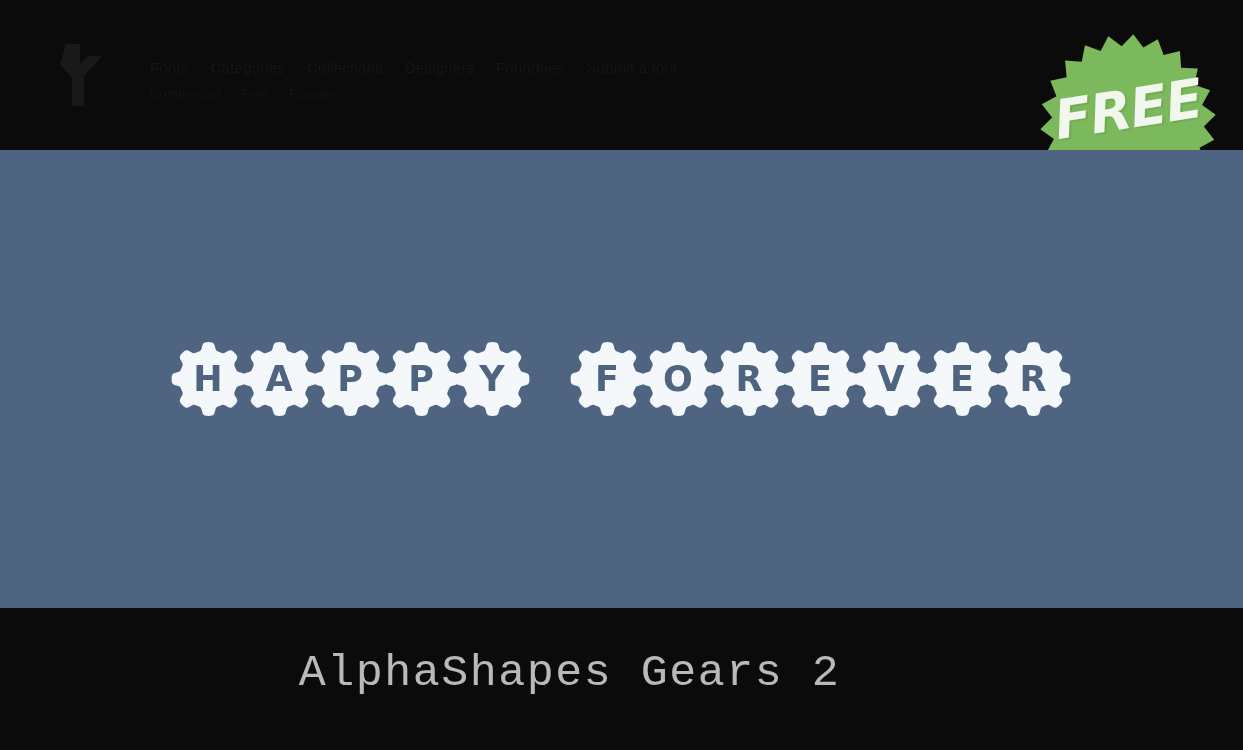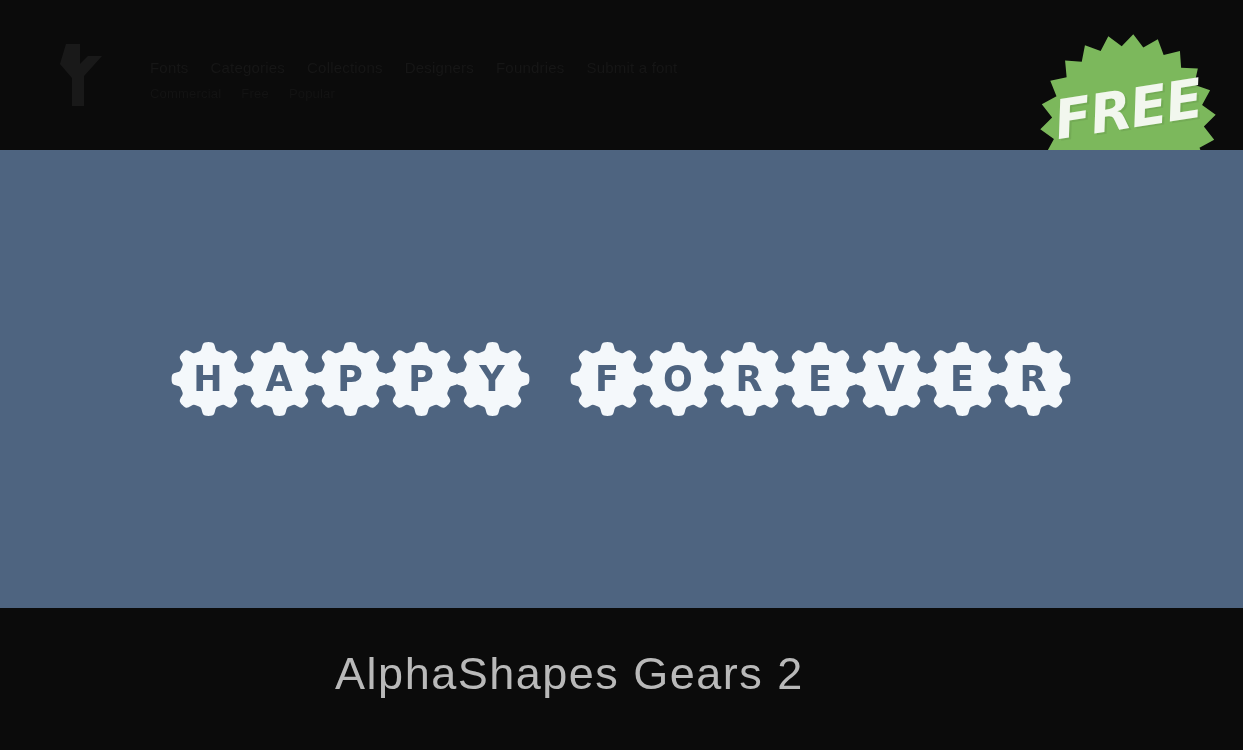--- a/index.html
+++ b/index.html
@@ -172,21 +172,21 @@
     width: 1243px;
     height: 142px;
     background: #0b0b0b;
   }
   .font-title {
     position: absolute;
     left: 0;
     top: 40px;
     width: 1139px;
     text-align: center;
-    font-family: Liberation Sans, sans-serif;
+    font-family: Liberation Mono, monospace;
     font-size: 45px;
     font-weight: normal;
     letter-spacing: 1.5px;
     color: #b9b9b9;
   }
 </style>
 </head>
 <body>
 
 <div id="stage">

